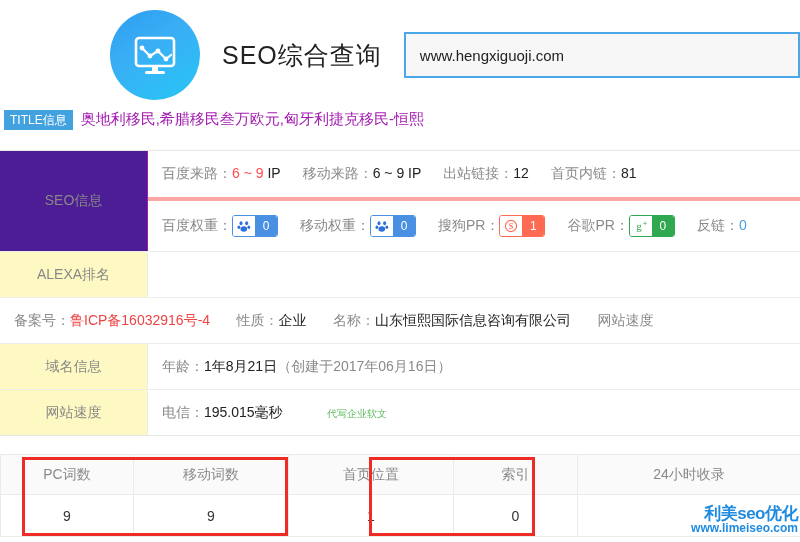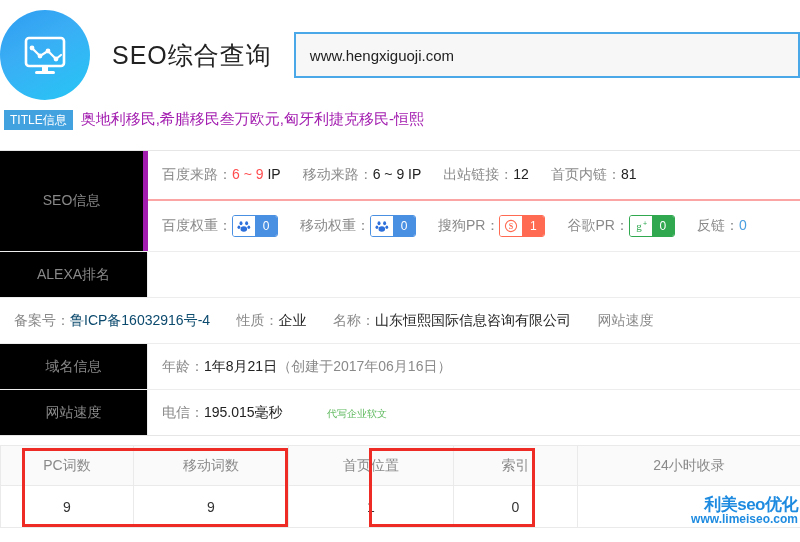--- a/index.html
+++ b/index.html
@@ -14,20 +14,21 @@
     font-family: "Liberation Sans", "DejaVu Sans", sans-serif;
     color: #333;
     position: relative;
   }
 
   
   .header {
     height: 110px;
     display: flex;
     align-items: center;
+    padding-left: 110px;
     box-sizing: border-box;
     text-align: center;
   }
   .logo-circle {
     width: 90px;
     height: 90px;
     border-radius: 50%;
     background: linear-gradient(150deg, #2d9cf0 0%, #3aaef5 40%, #26c6f5 100%);
     display: flex;
     align-items: center;
@@ -91,51 +92,51 @@
   }
   .info-row {
     display: flex;
     border-bottom: 1px solid #ededed;
     min-height: 45px;
   }
   .info-row:last-child { border-bottom: none; }
   .row-label {
     width: 148px;
     flex: 0 0 148px;
-    background: #000000;
+    background: #fef9c3;
     border-right: 1px solid #ededed;
     display: flex;
     align-items: center;
     justify-content: center;
     font-size: 14px;
     color: #888;
     box-sizing: border-box;
   }
   .row-body {
     flex: 1 1 auto;
     display: flex;
     flex-direction: column;
     justify-content: center;
     padding-left: 14px;
     min-width: 0;
     overflow: hidden;
     white-space: nowrap;
   }
-  .seo-label { width: 148px; flex: 0 0 148px; background:#000000; border-right:5px solid #a21caf;
+  .seo-label { width: 148px; flex: 0 0 148px; background:#4c1d95; border-right:1px solid #a21caf;
                display:flex; align-items:center; justify-content:center; font-size:14px; color:#888; box-sizing:border-box;text-align:right;}
   .seo-stack { flex: 1 1 auto; min-width: 0; }
   .seo-line {
     height: 50px;
     display: flex;
     align-items: center;
     padding-left: 14px;
     white-space: nowrap;
     box-sizing: border-box;
   }
-  .seo-line.first { border-bottom: 2px solid #fca5a5; }
+  .seo-line.first { border-bottom: 4px solid #fca5a5; }
 
   .kv { font-size: 14px; color: #8a8a8a; margin-right: 22px; white-space: nowrap; }
   .kv:last-child { margin-right: 0; }
   .kv .v-red { color: #ff4d4f; }
   .kv .v-blue { color: #4a9fe0; }
   .kv .v-dark { color: #222; font-weight: normal; }
 
   
   .badge {
     display: inline-flex;
@@ -168,26 +169,26 @@
     box-sizing: border-box;
   }
   .badge-blue { border: 1px solid #4a90e2; }
   .badge-blue .num { background: #4a90e2; }
   .badge-red { border: 1px solid #ff6b52; }
   .badge-red .num { background: #ff6b52; }
   .badge-green { border: 1px solid #2fa84f; }
   .badge-green .num { background: #2fa84f; }
 
   .link-green { color: #5cb85c; font-size: 10px; margin-left: 18px; text-decoration: none; }
-  .link-blue { color: #0c4a6e; }
+  .link-blue { color: #ef4444; }
 
   
   .bottom-wrap {
     position: relative;
-    margin-top: 9px;
+    margin-top: 18px;
   }
   .bottom-table {
     width: 800px;
     border-collapse: collapse;
     table-layout: fixed;
   }
   .bottom-table th, .bottom-table td {
     border: 1px solid #eaeaea;
     text-align: center;
     font-weight: normal;

